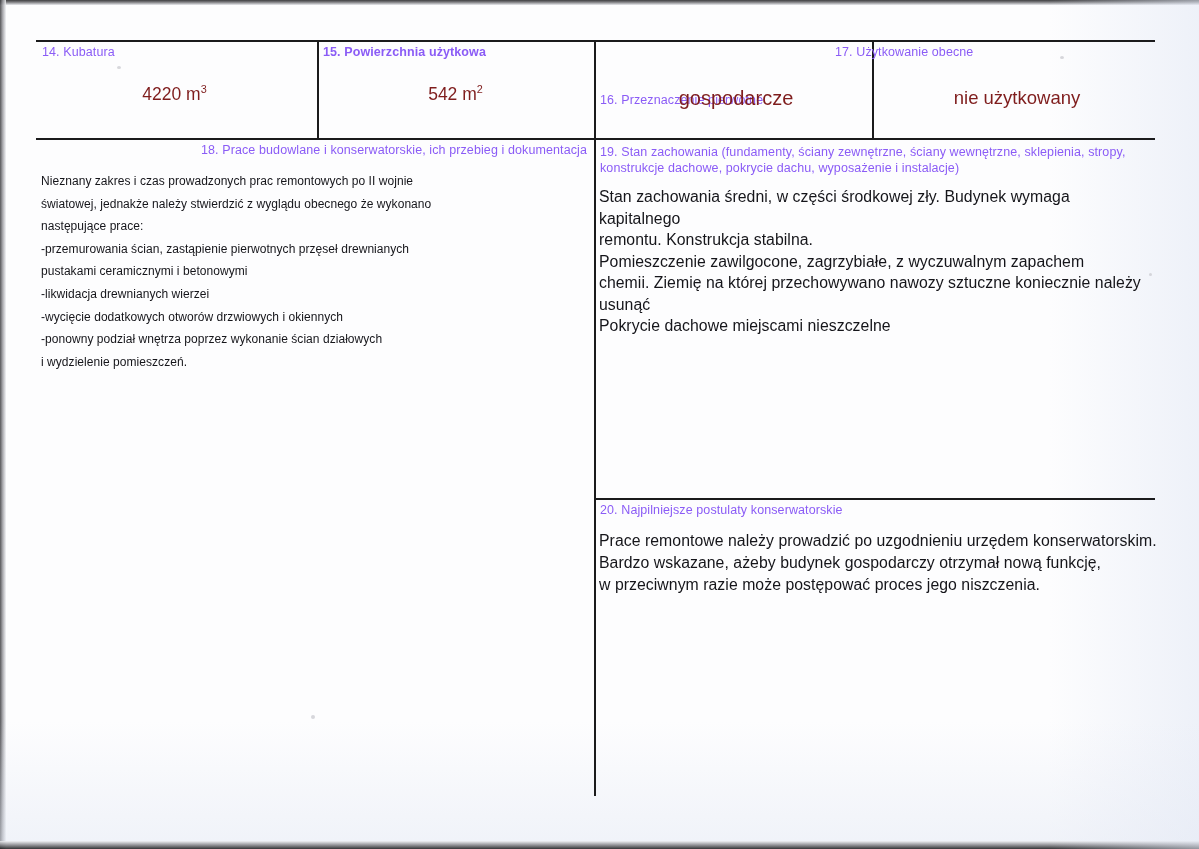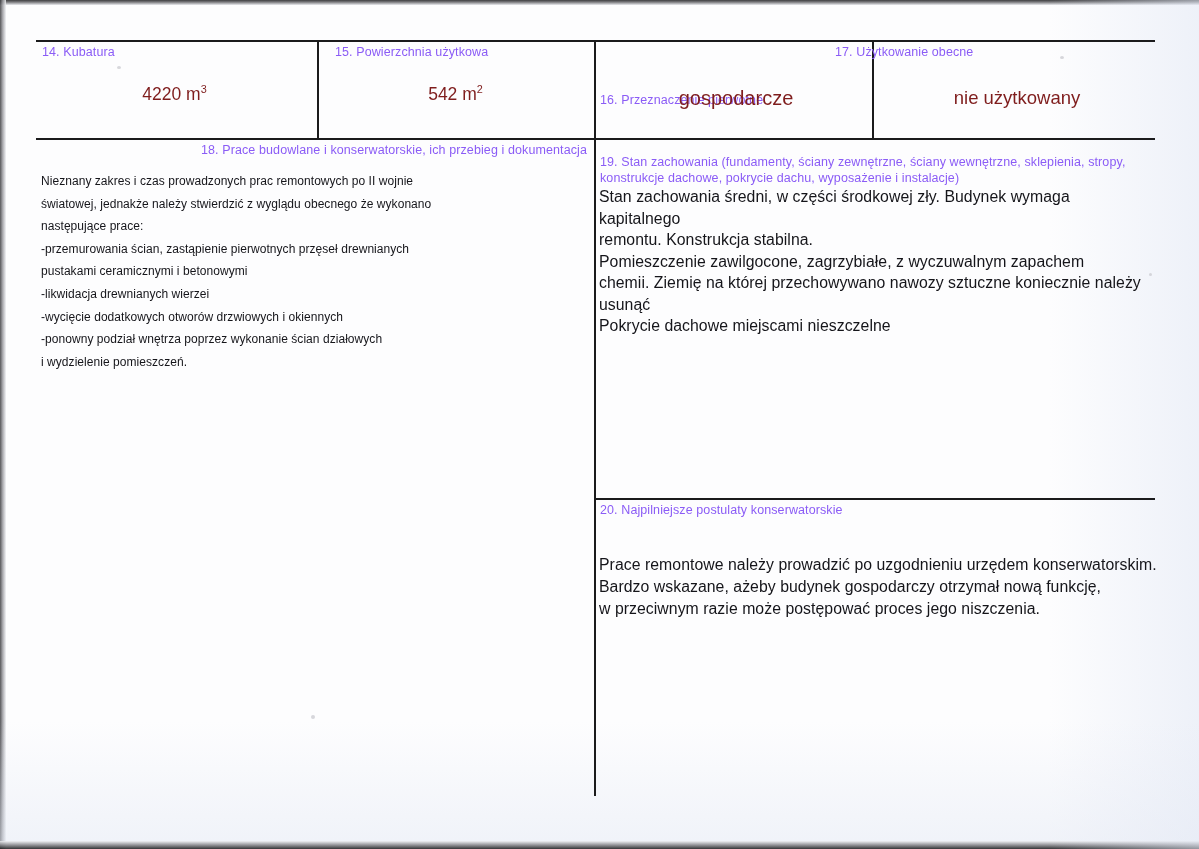--- a/index.html
+++ b/index.html
@@ -137,21 +137,21 @@
   <div class="rule-v" style="left:317px; top:40px; height:99px;"></div>
   <div class="rule-v" style="left:872px; top:40px; height:99px;"></div>
 
   <div class="rule-v" style="left:594px; top:40px; height:756px;"></div>
 
   <div class="field-label" style="left:42px; top:45px; width:265px;">14. Kubatura</div>
   <div class="field-value-center" style="left:42px; top:82px; width:265px;">
     <span>4220</span><span>&nbsp;</span><span>m</span><sup>3</sup>
   </div>
 
-  <div class="field-label" style="left:335px; top:45px; width:265px;">15. Powierzchnia użytkowa</div>
+  <div class="field-label" style="left:323px; top:45px; width:265px;font-weight:bold;">15. Powierzchnia użytkowa</div>
   <div class="field-value-center" style="left:323px; top:82px; width:265px;">
     <span>542</span><span>&nbsp;</span><span>m</span><sup>2</sup>
   </div>
 
   <div class="field-label" style="left:600px; top:45px; width:265px;margin-top:48px;">16. Przeznaczenie pierwotne</div>
   <div class="field-value-center" style="left:600px; top:86px; width:272px; font-size:20px;">gospodarcze</div>
 
   <div class="field-label" style="left:835px; top:45px; width:265px;">17. Użytkowanie obecne</div>
   <div class="field-value-center" style="left:879px; top:86px; width:276px; font-size:18.5px;">nie użytkowany</div>
 
@@ -159,27 +159,27 @@
   <div class="field-body" style="left:41px; top:170px; width:552px;">Nieznany zakres i czas prowadzonych prac remontowych po II wojnie
 światowej, jednakże należy stwierdzić z wyglądu obecnego że wykonano
 następujące prace:
 -przemurowania ścian, zastąpienie pierwotnych przęseł drewnianych
 pustakami ceramicznymi i betonowymi
 -likwidacja drewnianych wierzei
 -wycięcie dodatkowych otworów drzwiowych i okiennych
 -ponowny podział wnętrza poprzez wykonanie ścian działowych
 i wydzielenie pomieszczeń.</div>
 
-  <div class="field-label" style="left:600px; top:154px; width:556px; line-height:16px;">19. Stan zachowania (fundamenty, ściany zewnętrzne, ściany wewnętrzne, sklepienia, stropy,
+  <div class="field-label" style="left:600px; top:144px; width:556px; line-height:16px;">19. Stan zachowania (fundamenty, ściany zewnętrzne, ściany wewnętrzne, sklepienia, stropy,
 konstrukcje dachowe, pokrycie dachu, wyposażenie i instalacje)</div>
   <div class="field-body" style="left:599px; top:186px; width:556px; font-size:15.8px; line-height:21.5px;">Stan zachowania średni, w części środkowej zły. Budynek wymaga kapitalnego
 remontu. Konstrukcja stabilna.
 Pomieszczenie zawilgocone, zagrzybiałe, z wyczuwalnym zapachem
 chemii. Ziemię na której przechowywano nawozy sztuczne koniecznie należy
 usunąć
 Pokrycie dachowe miejscami nieszczelne</div>
 
   <div class="field-label" style="left:600px; top:503px; width:556px;">20. Najpilniejsze postulaty konserwatorskie</div>
-  <div class="field-body" style="left:599px; top:530px; width:560px; font-size:15.8px; line-height:21.8px;margin-top:24px;">Prace remontowe należy prowadzić po uzgodnieniu urzędem konserwatorskim.
+  <div class="field-body" style="left:599px; top:530px; width:560px; font-size:15.8px; line-height:21.8px;">Prace remontowe należy prowadzić po uzgodnieniu urzędem konserwatorskim.
 Bardzo wskazane, ażeby budynek gospodarczy otrzymał nową funkcję,
 w przeciwnym razie może postępować proces jego niszczenia.</div>
 
 </div>
 
 </body></html>

